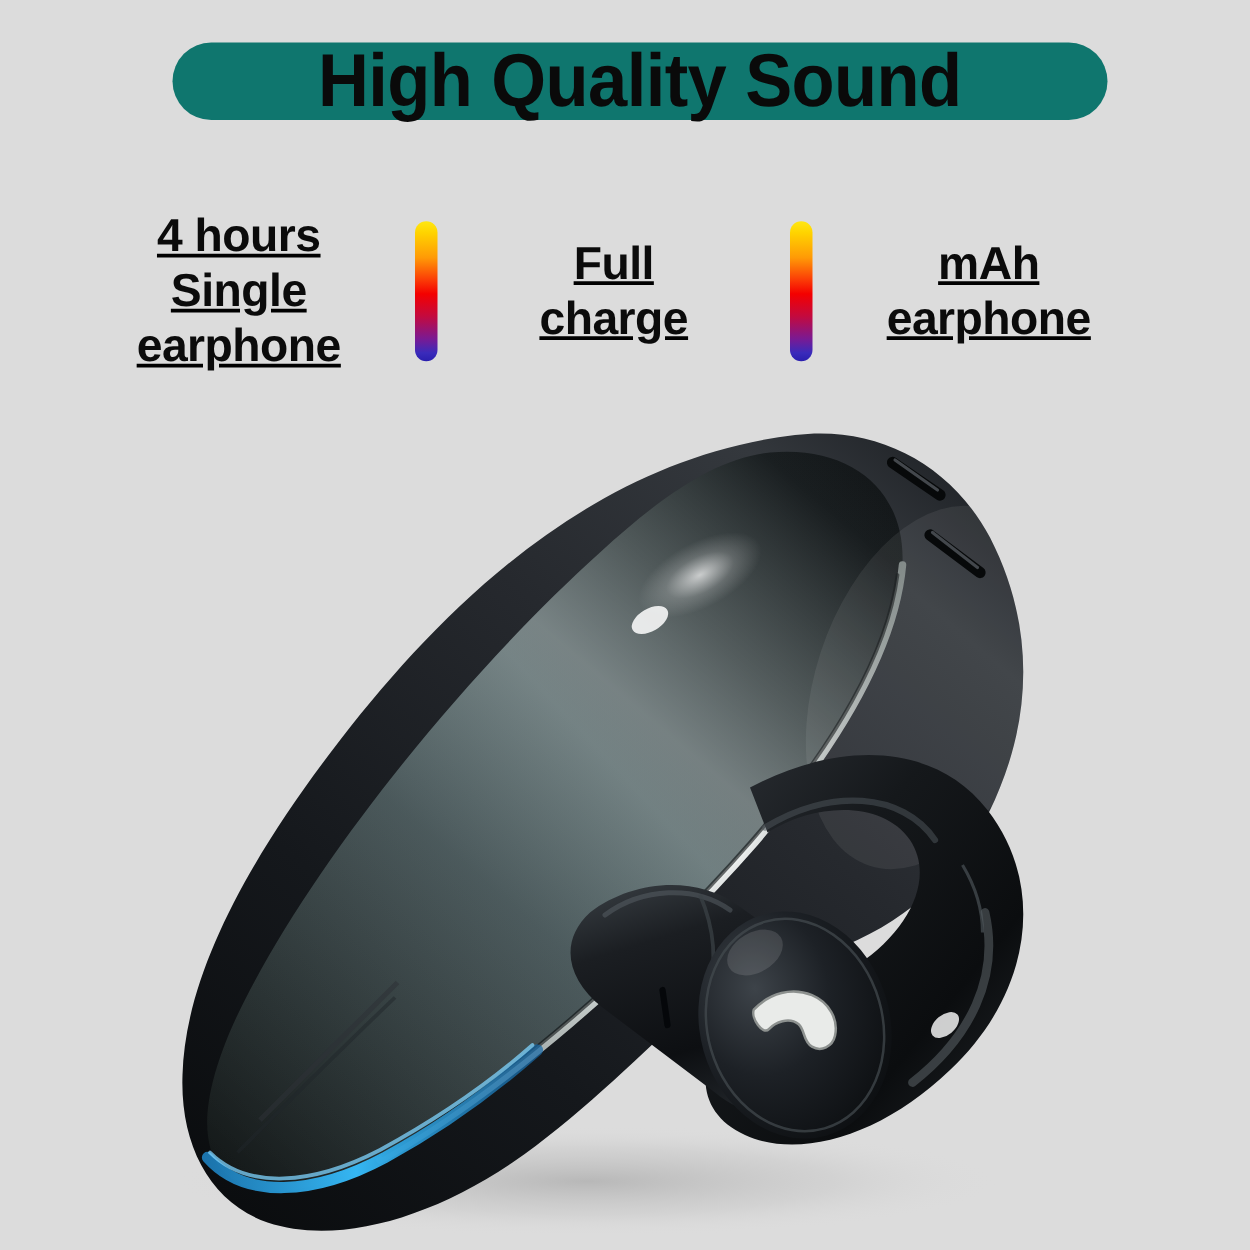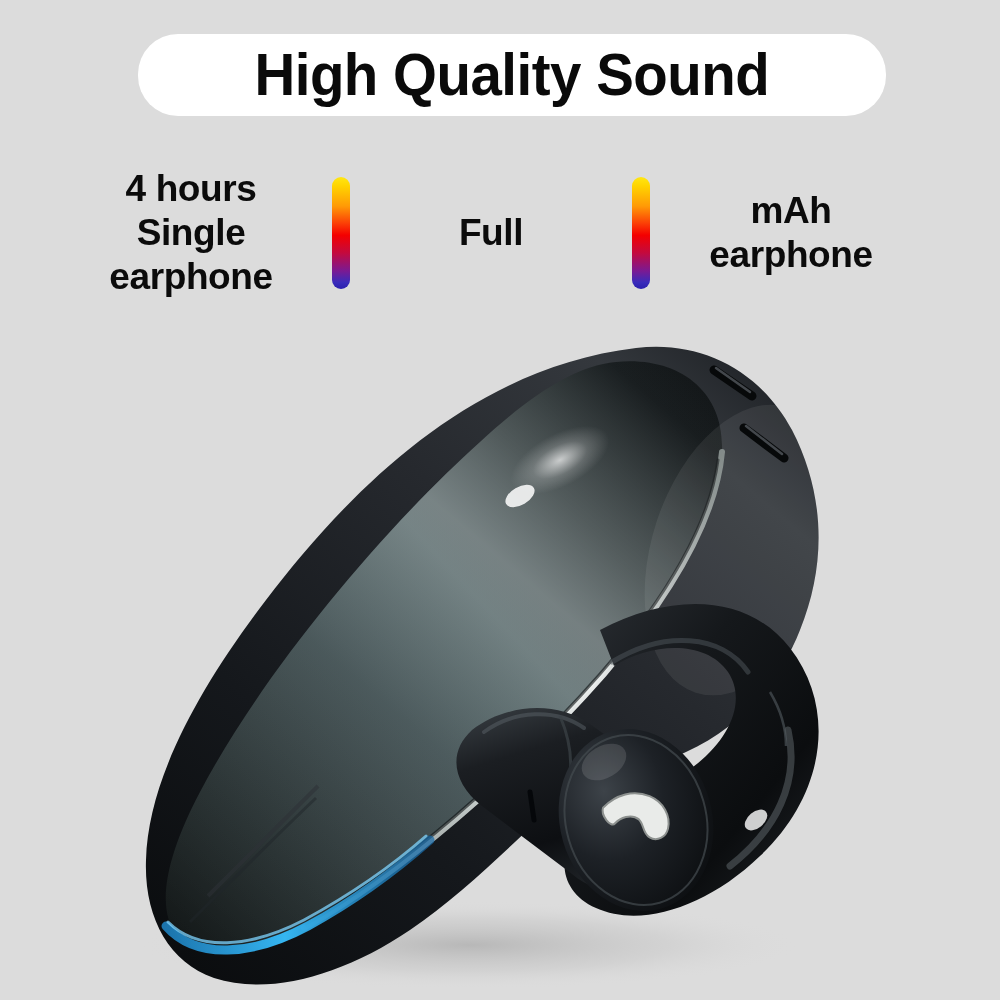--- a/index.html
+++ b/index.html
@@ -6,36 +6,36 @@
   body{
     width:1000px;height:1000px;overflow:hidden;
     background:#dcdcdc;
     font-family:"Liberation Sans",sans-serif;
     position:relative;
   }
   #stage{position:absolute;inset:0;background:#dcdcdc;overflow:hidden;}
 
   
   .title-pill{
-    position:absolute;left:138px;top:34px;width:748px;height:82px;
-    background:#ffffff;border-radius:40px;
+    position:absolute;left:138px;top:34px;width:748px;height:62px;
+    background:#0f766e;border-radius:40px;
     display:flex;align-items:center;justify-content:center;
   }
   .title-text{
     font-family:"Liberation Sans",sans-serif;
     font-weight:bold;font-size:60px;line-height:60px;
     color:#0a0a0a;letter-spacing:-0.5px;
     transform:scaleX(0.94);
     white-space:nowrap;
   }
 
   
   .spec-row{
     position:absolute;left:0;top:160px;width:982px;height:145px;
-    display:flex;align-items:center;justify-content:center;
+    display:flex;align-items:center;justify-content:center;text-decoration:underline;
   }
   .spec-col{
     width:250px;text-align:center;
     font-weight:bold;font-size:37px;line-height:44px;
     color:#0b0b0b;letter-spacing:-0.4px;
   }
   .spec-col .l{display:block;white-space:nowrap;}
   .divider{
     width:18px;height:112px;margin:0 16px;
     border-radius:9px;flex:none;
@@ -71,20 +71,21 @@
     <div class="spec-col">
       <span class="l">4 hours</span>
       <span class="l">Single</span>
       <span class="l">earphone</span>
     </div>
 
     <div class="divider"></div>
 
     <div class="spec-col">
       <span class="l">Full</span>
+      <span class="l">charge</span>
     </div>
 
     <div class="divider"></div>
 
     <div class="spec-col">
       <span class="l">mAh</span>
       <span class="l">earphone</span>
     </div>
 
   </div>

